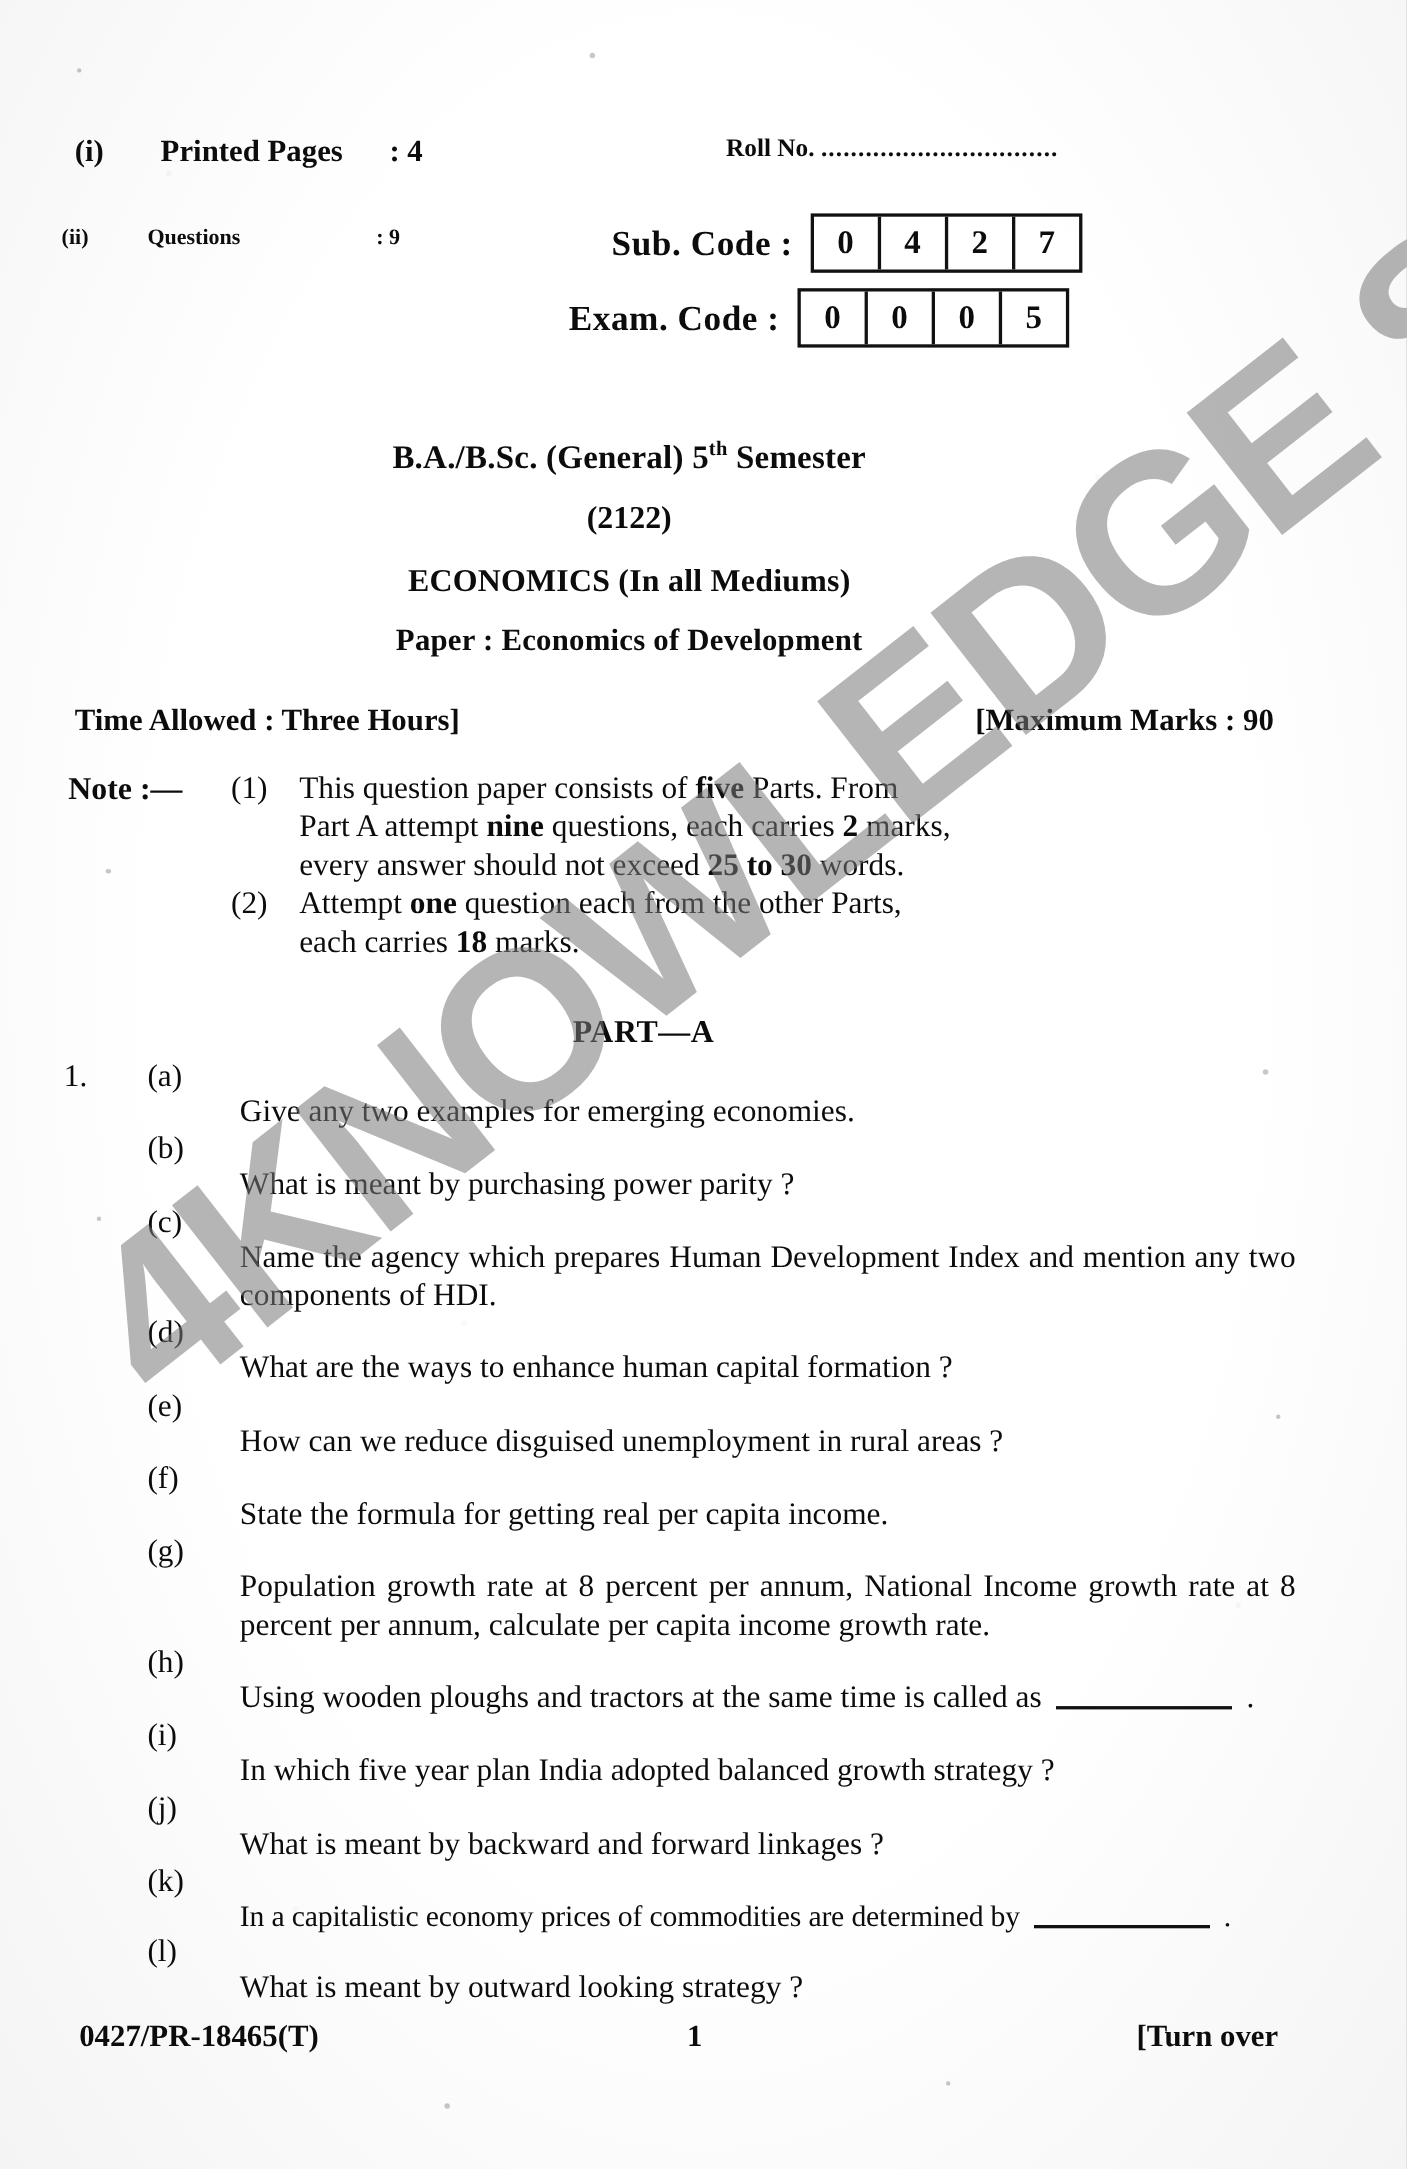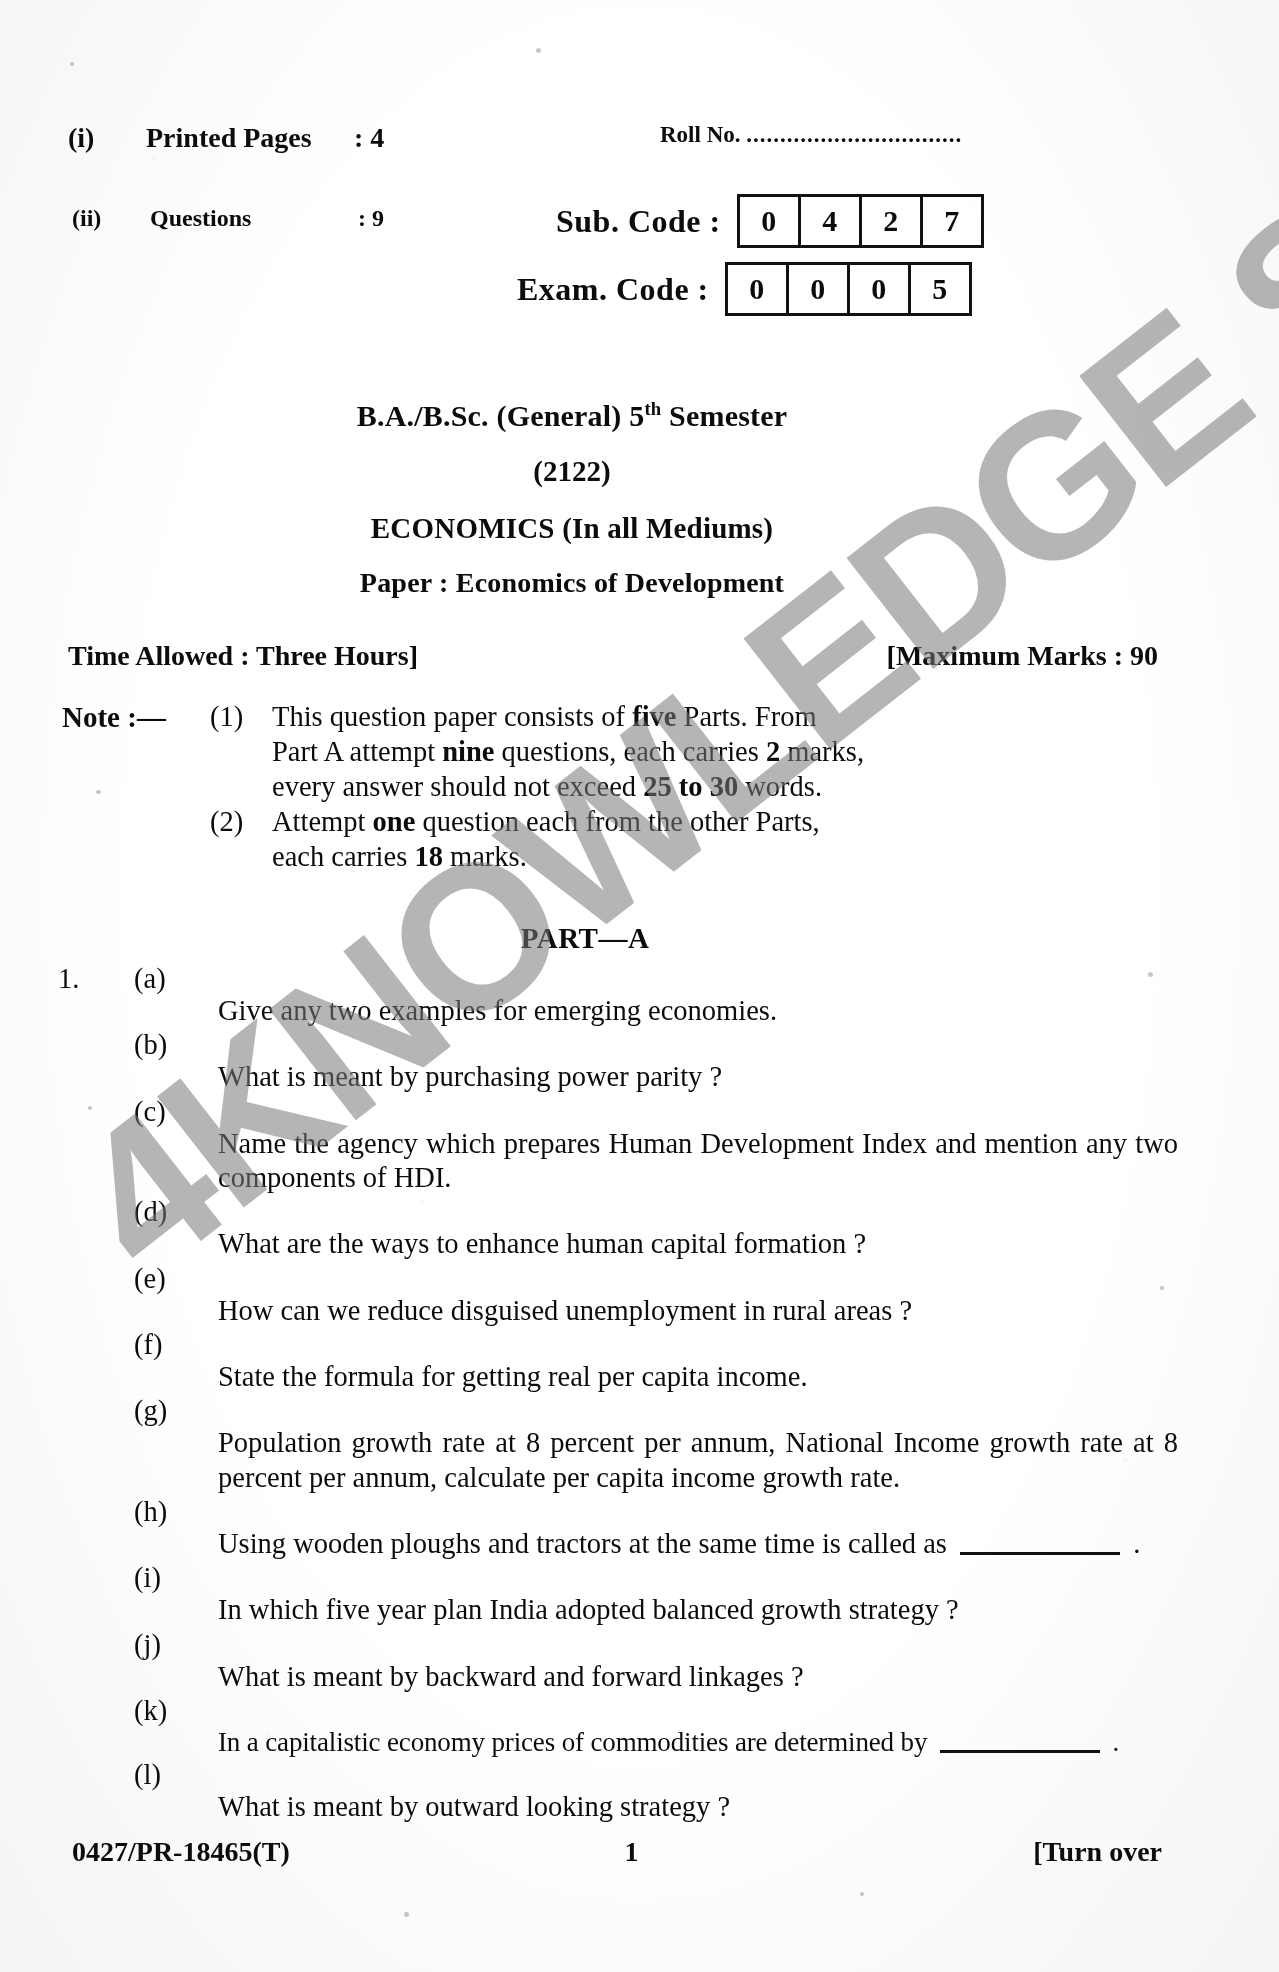--- a/index.html
+++ b/index.html
@@ -55,21 +55,21 @@
 
   
   .meta-row {
     position: absolute;
     display: flex;
     align-items: baseline;
     font-family: "Liberation Serif", "DejaVu Serif", serif;
     font-weight: 700;
   }
   #meta-row-1 { left: 68px;  top: 122px; font-size: 28px; }
-  #meta-row-2 { left: 72px;  top: 205px; font-size: 24px; }
+  #meta-row-2 { left: 56px;  top: 205px; font-size: 20px; }
   .meta-marker { width: 78px; display: inline-block; }
   .meta-label  { display: inline-block; }
   #printed-pages-label { width: 208px; }
   #questions-label     { width: 208px; }
 
   
   #roll-no {
     position: absolute;
     left: 660px;
     top: 122px;

